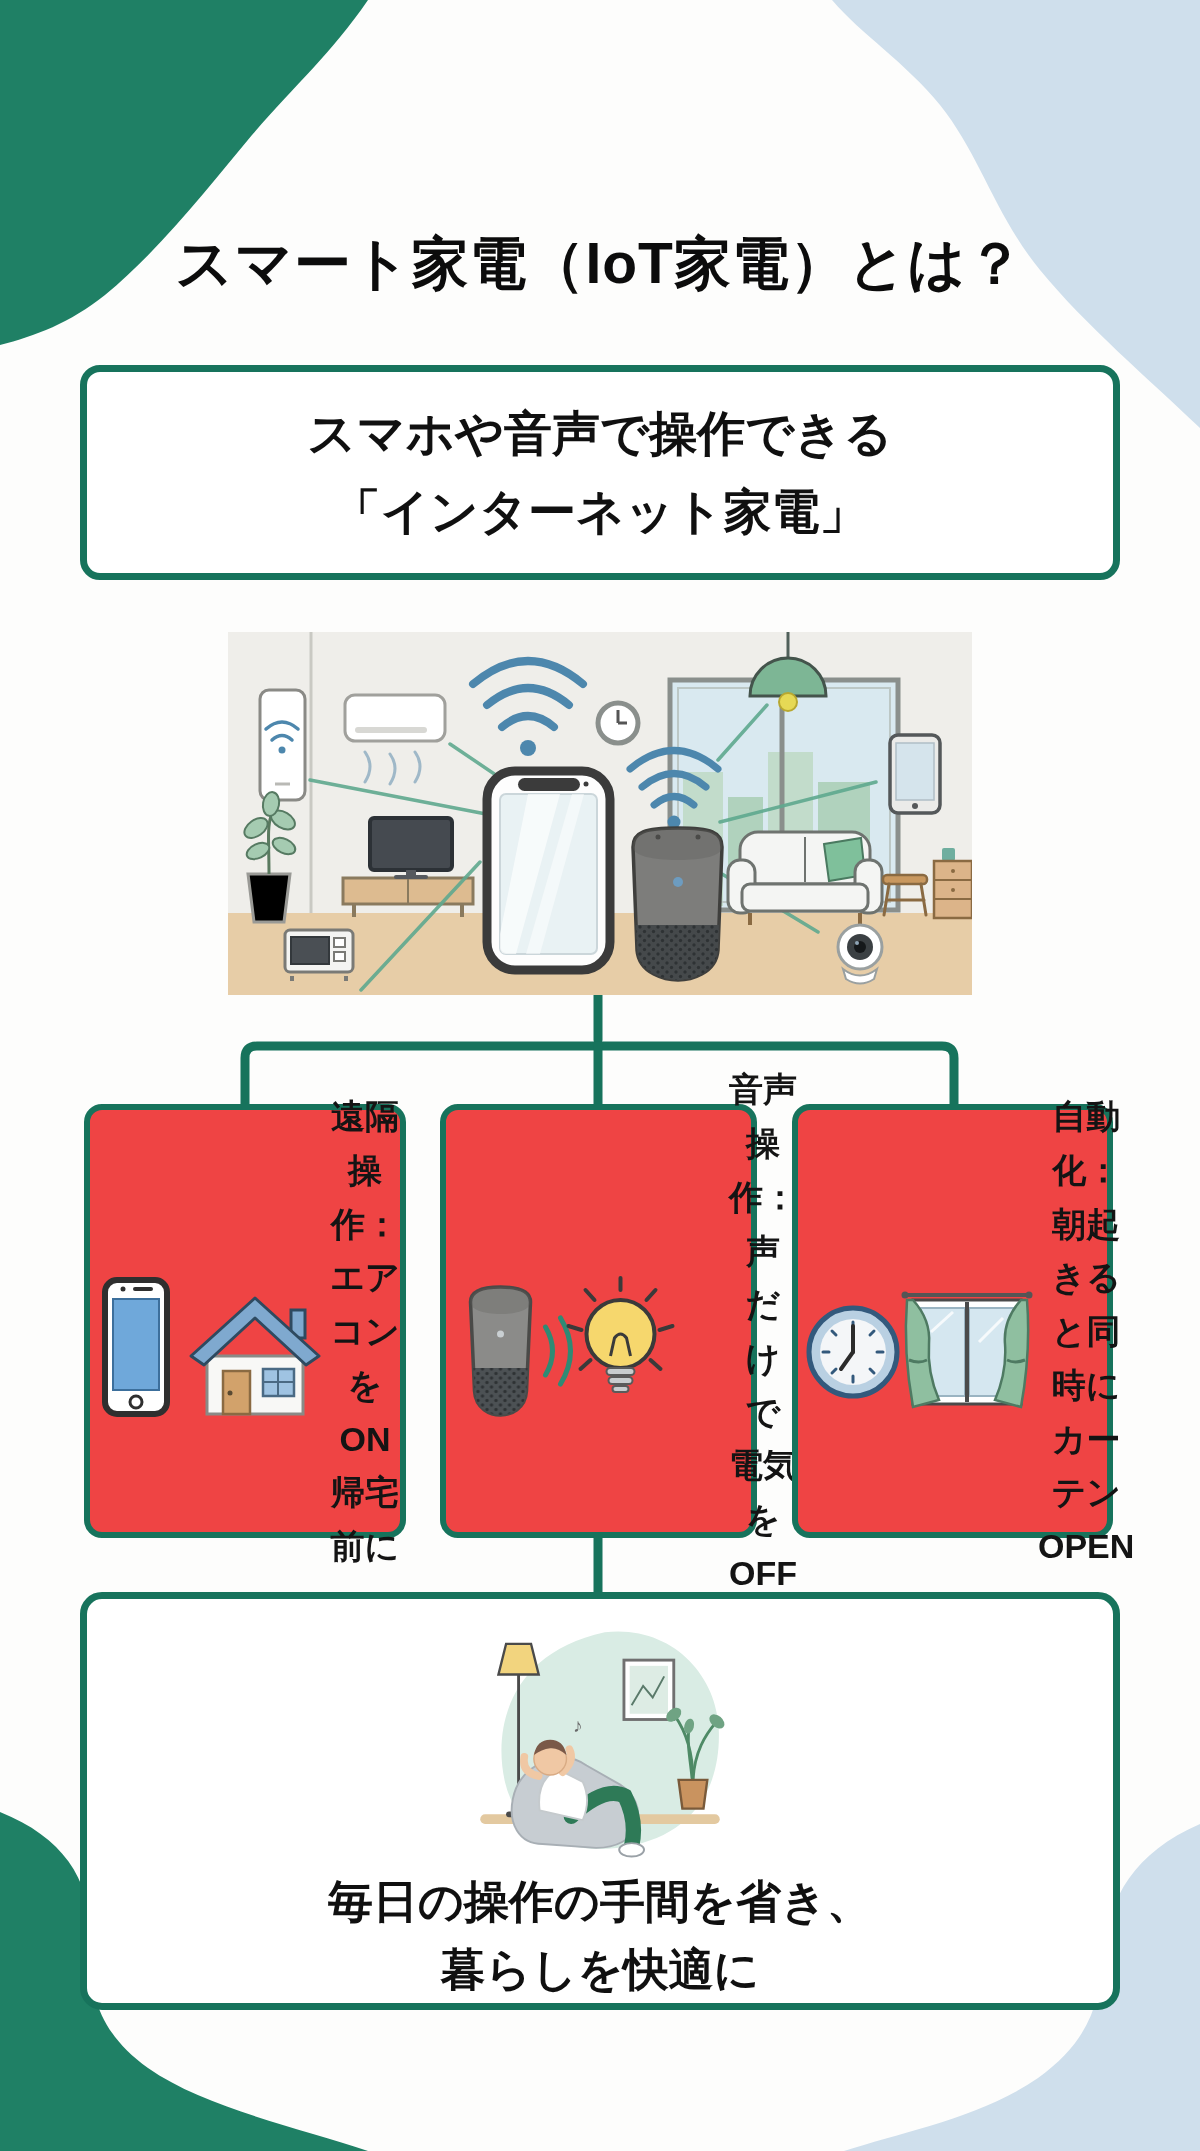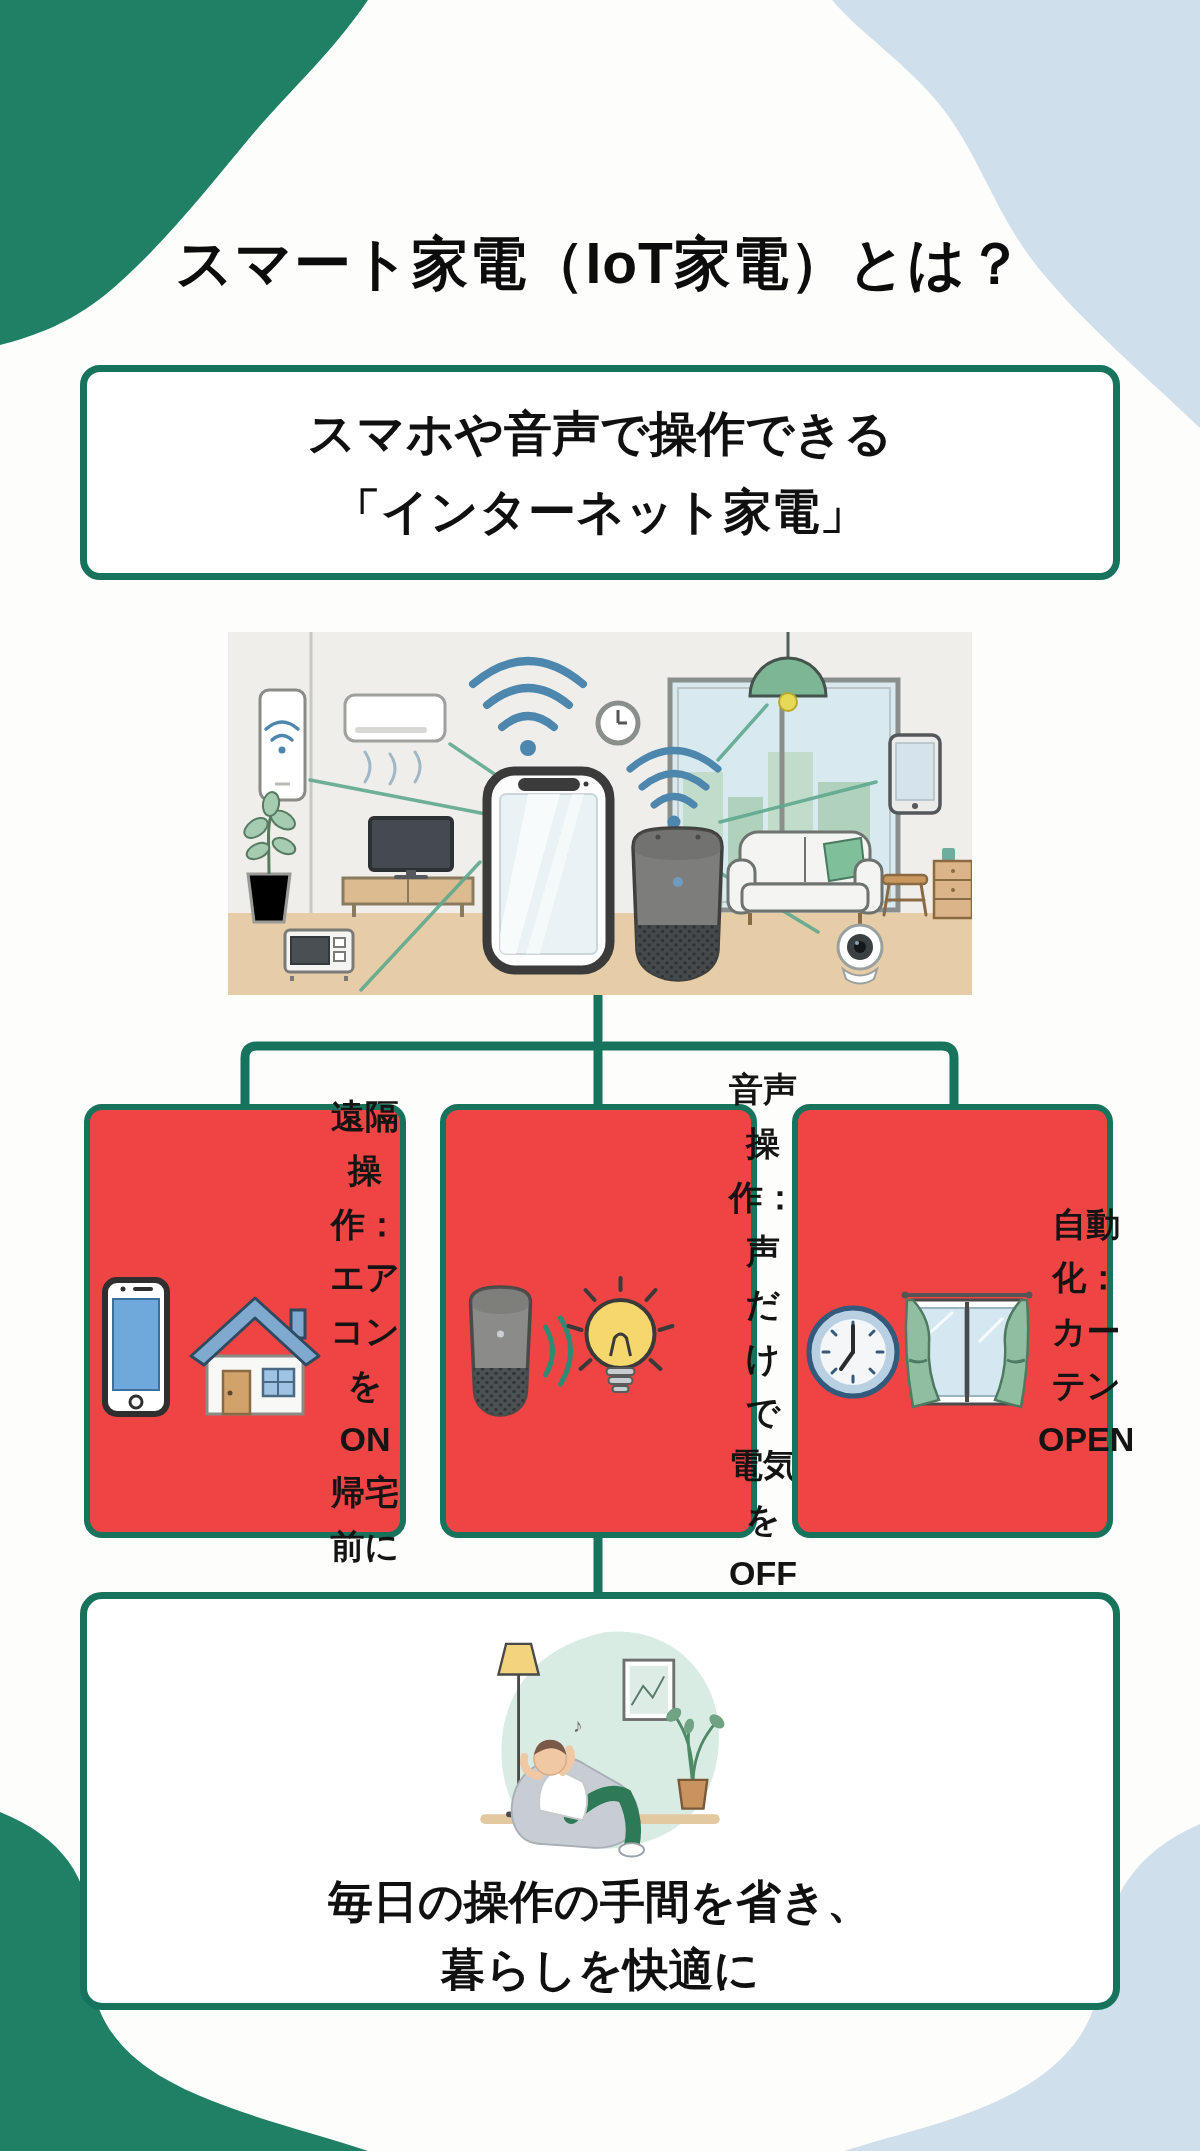--- a/index.html
+++ b/index.html
@@ -366,20 +366,21 @@
           <line x1="176" y1="70" x2="200" y2="46" stroke="#ffffff" stroke-width="3" opacity="0.8"></line>
           <path d="M110 28 Q128 48 126 72 Q124 100 136 128 L110 135 Q100 80 104 28 Z" fill="#8fbfa0" stroke="#4e7a62" stroke-width="2.5"></path>
           <path d="M218 28 Q200 48 202 72 Q204 100 192 128 L218 135 Q228 80 224 28 Z" fill="#8fbfa0" stroke="#4e7a62" stroke-width="2.5"></path>
           <path d="M106 88 Q116 92 124 88" fill="none" stroke="#4e7a62" stroke-width="3"></path>
           <path d="M222 88 Q212 92 204 88" fill="none" stroke="#4e7a62" stroke-width="3"></path>
         </g>
       </svg>
     </div>
     <div class="caption">
       <div>自動化：</div>
+      <div>朝起きると同時に</div>
       <div>カーテンOPEN</div>
     </div>
   </div>
 
   <div class="bottom-card">
     <svg width="360" height="262" viewBox="0 0 360 262" aria-hidden="true" style="margin-top:18px;">
       <path fill="#d9ece4" d="M185 16 C252 8 302 58 304 118 C306 173 282 223 216 238 C150 253 94 228 81 173 C68 118 84 38 185 16 Z"></path>
       <rect x="55" y="206" width="250" height="10" rx="5" fill="#e3c9a0"></rect>
       <g>
         <path d="M82 28 L108 28 L116 60 L74 60 Z" fill="#f2d47e" stroke="#4a4a4a" stroke-width="2.5"></path>

